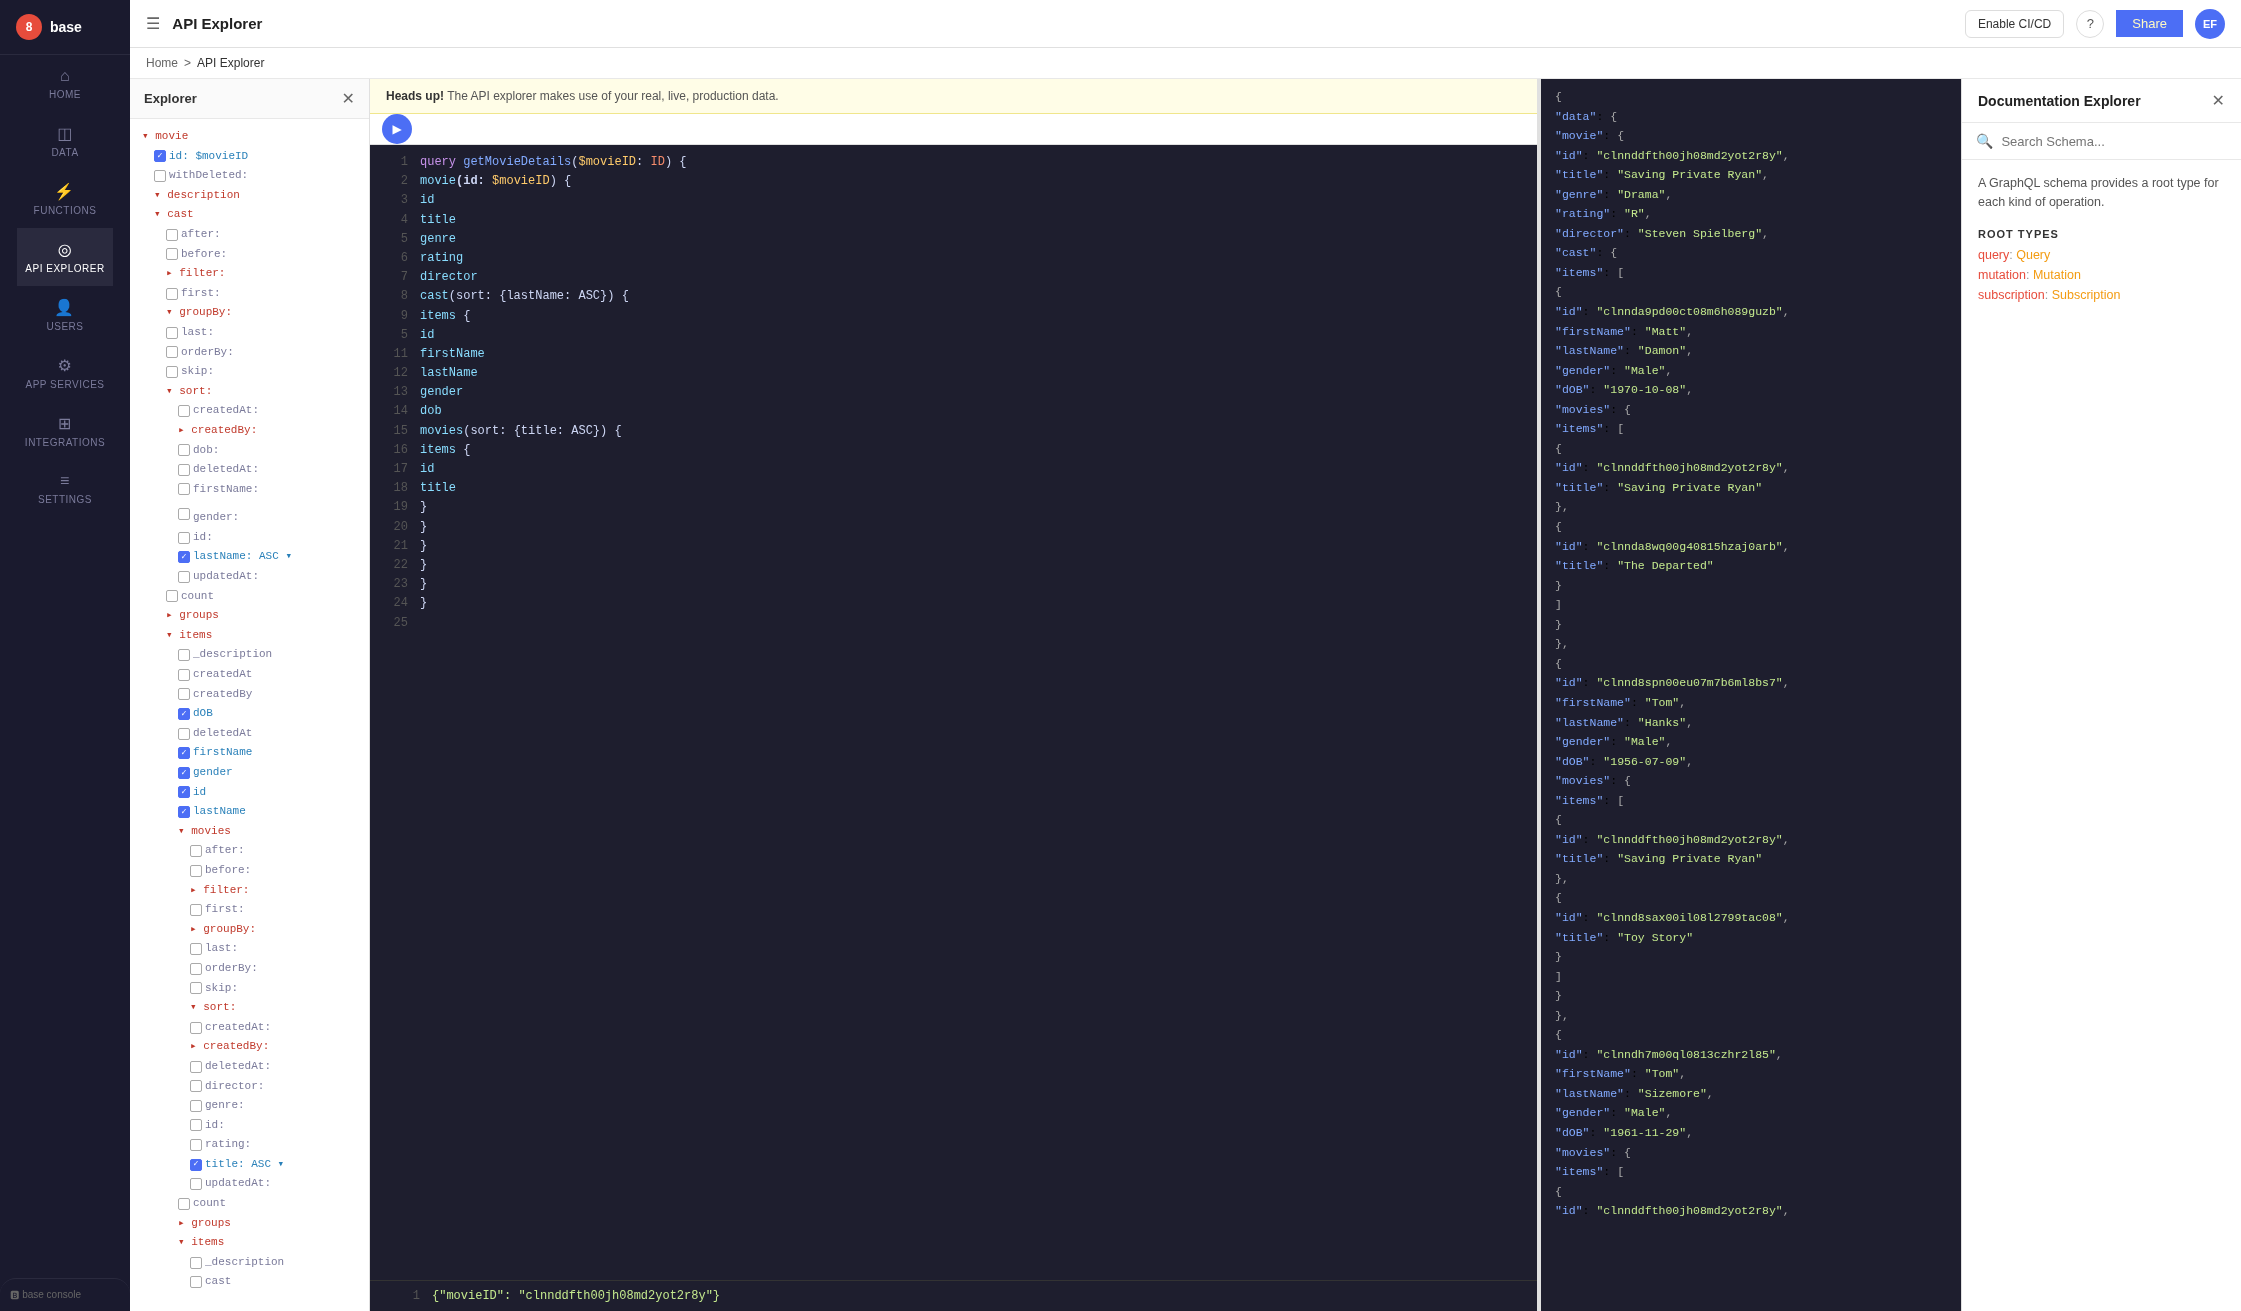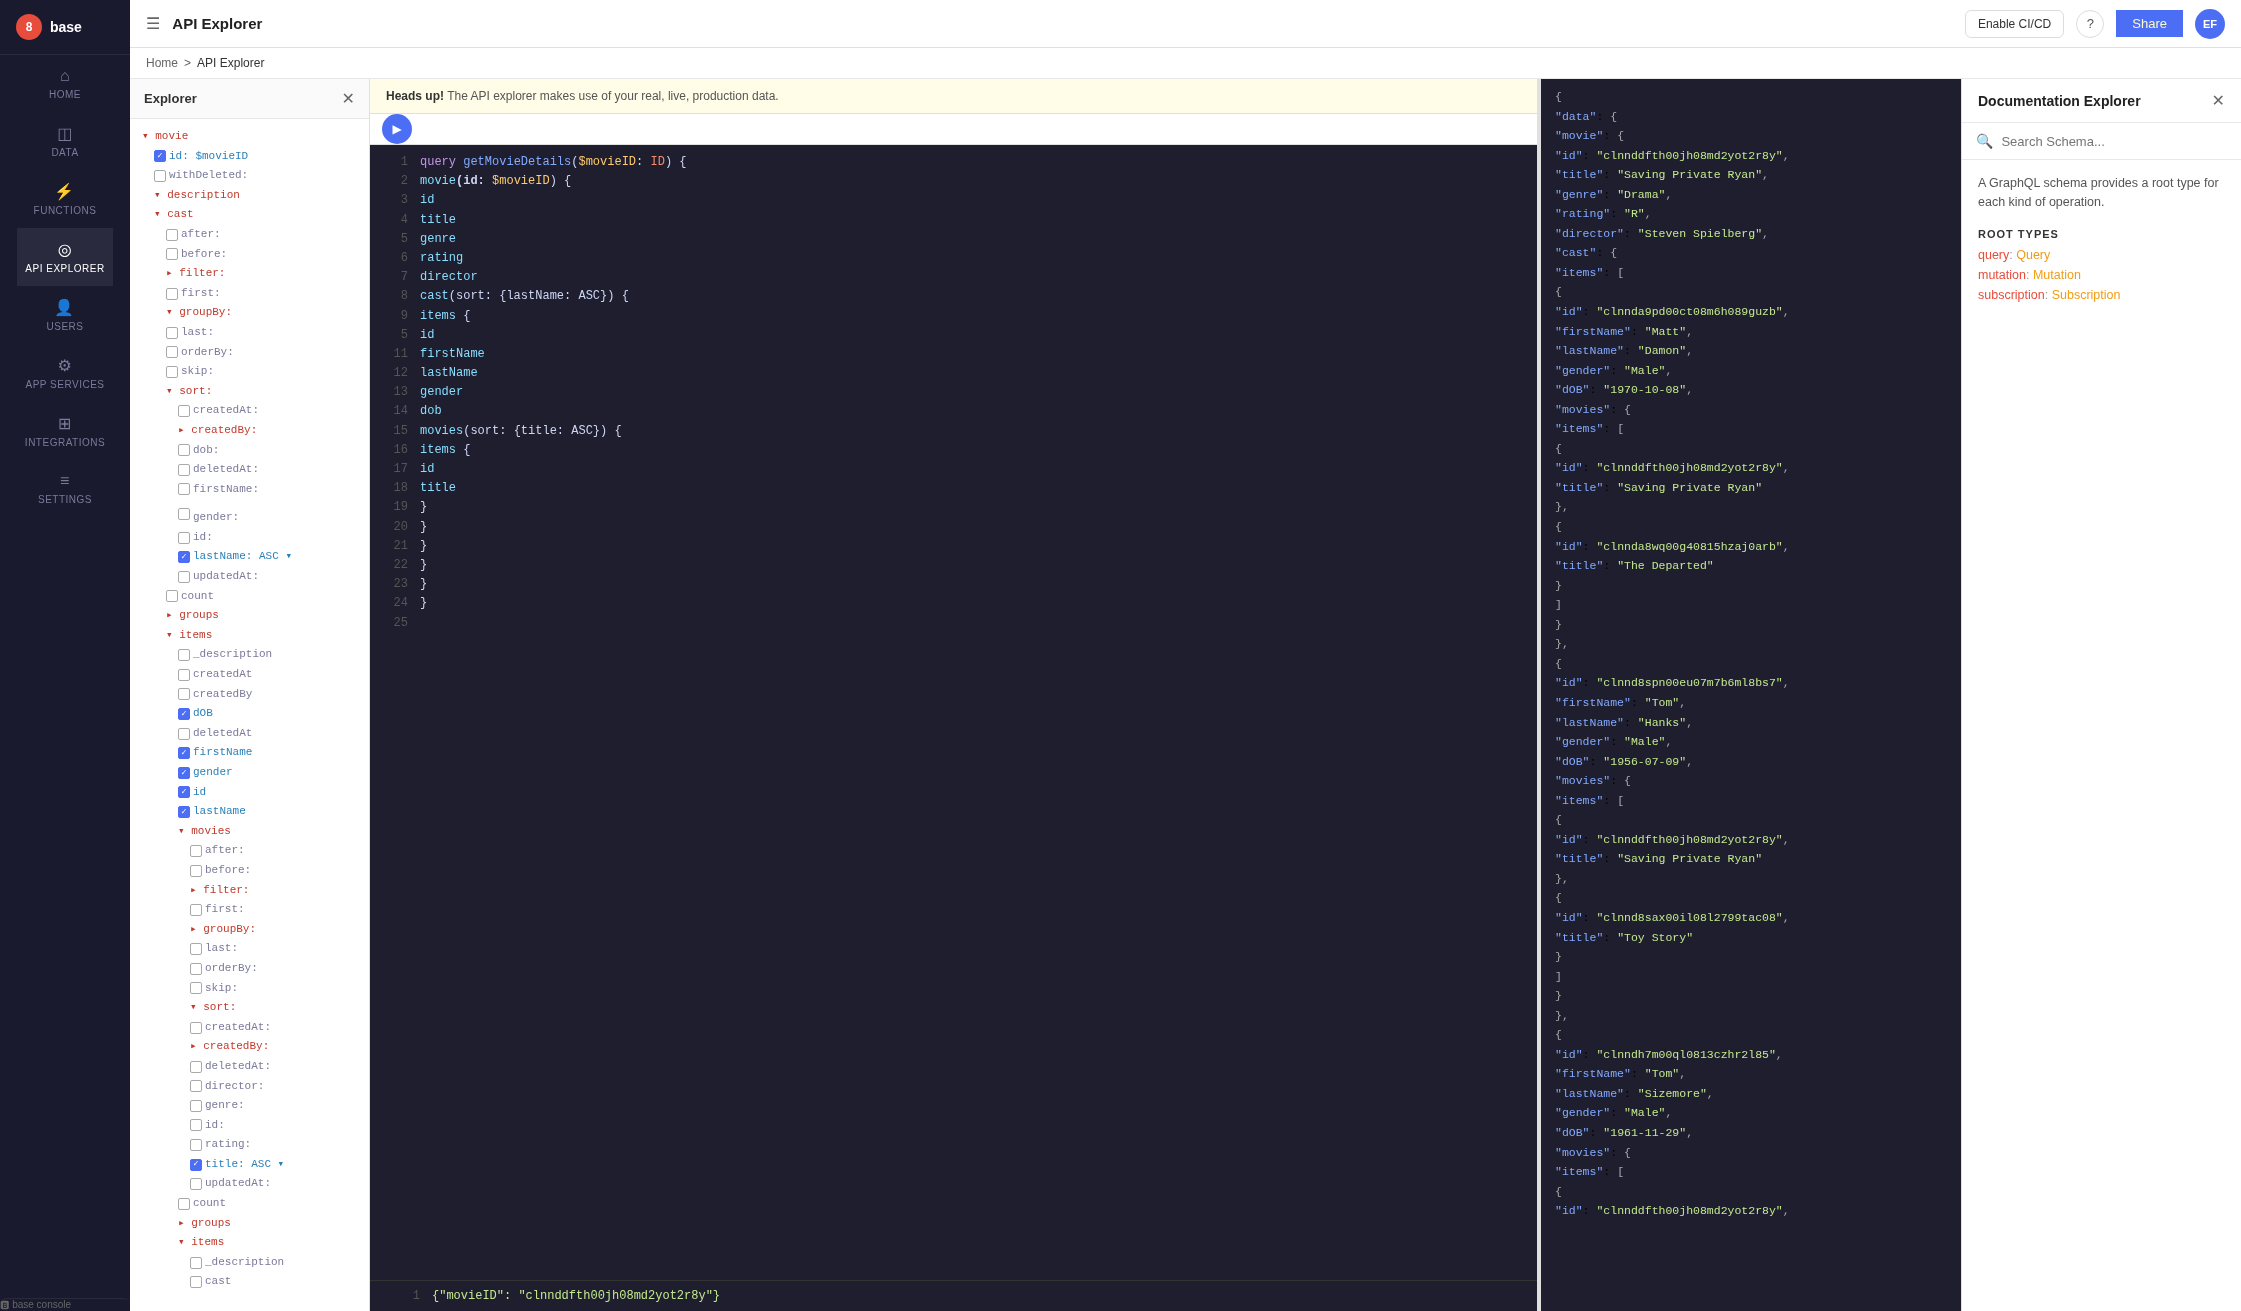--- a/index.html
+++ b/index.html
@@ -53,20 +53,21 @@
       font-size: 10px;
       gap: 4px;
       text-transform: uppercase;
       letter-spacing: 0.5px;
     }
     #sidebar .nav-item.active { color: #fff; background: #2a2a3e; }
     #sidebar .nav-item .nav-icon { font-size: 16px; }
     #sidebar .sidebar-footer {
       margin-top: auto;
       width: 100%;
+      padding: 10px;
       border-top: 1px solid #2a2a3e;
       display: flex;
       align-items: flex-end;
       gap: 8px;
       border-radius: 16px;
     }
     #sidebar .sidebar-footer-logo {
       font-size: 10px;
       color: #666;
     }

